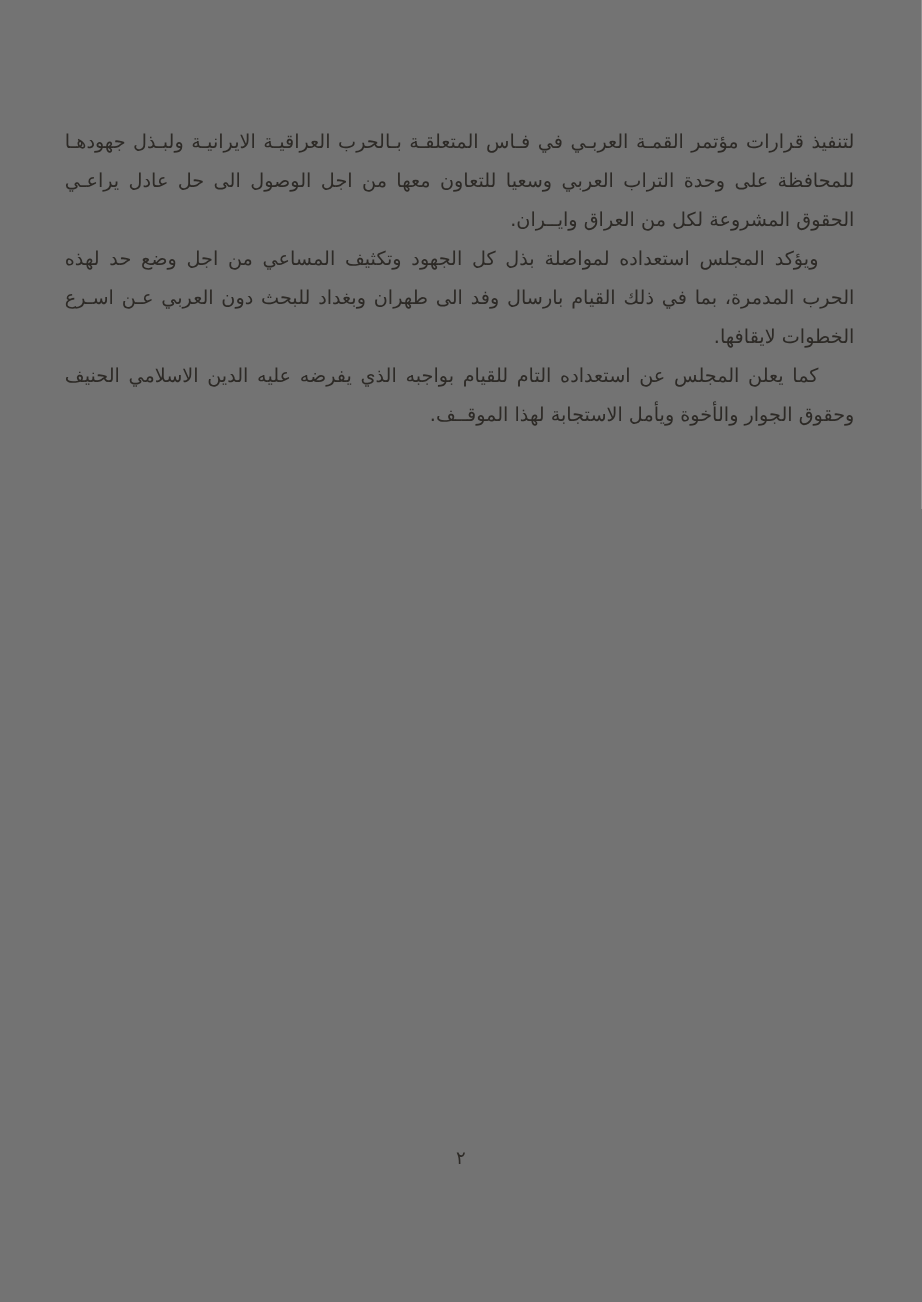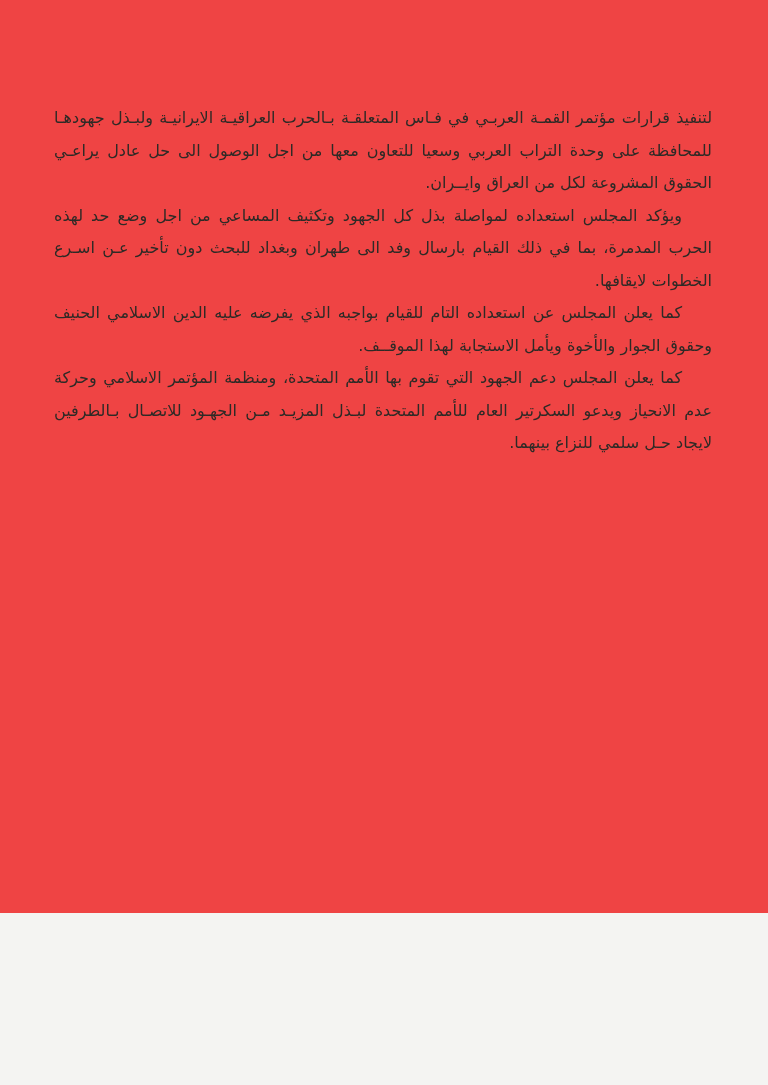--- a/index.html
+++ b/index.html
@@ -8,22 +8,22 @@
   }
   body {
     width: 768px;
     height: 1085px;
     background: #f4f4f2;
     font-family: "DejaVu Sans", sans-serif;
   }
   .page {
     position: relative;
     width: 768px;
-    height: 913px;
-    background: #ef4444;
+    height: 1085px;
+    background: #737373;
     overflow: hidden;
   }
   .text-block {
     position: absolute;
     top: 102px;
     right: 56px;
     width: 658px;
     direction: rtl;
     text-align: justify;
     color: #2d2a26;
@@ -47,18 +47,17 @@
     color: #2d2a26;
     font-size: 15px;
   }
 </style>
 </head>
 <body>
 
 <div class="page">
   <div class="text-block">
     <p class="para">لتنفيذ قرارات مؤتمر القمـة العربـي في فـاس المتعلقـة بـالحرب العراقيـة الايرانيـة ولبـذل جهودهـا للمحافظة على وحدة التراب العربي وسعيا للتعاون معها من اجل الوصول الى حل عادل يراعـي الحقوق المشروعة لكل من العراق وايــران.</p>
-    <p class="para indent">ويؤكد المجلس استعداده لمواصلة بذل كل الجهود وتكثيف المساعي من اجل وضع حد لهذه الحرب المدمرة، بما في ذلك القيام بارسال وفد الى طهران وبغداد للبحث دون تأخير عـن اسـرع الخطوات لايقافها.</p>
+    <p class="para indent">ويؤكد المجلس استعداده لمواصلة بذل كل الجهود وتكثيف المساعي من اجل وضع حد لهذه الحرب المدمرة، بما في ذلك القيام بارسال وفد الى طهران وبغداد للبحث دون العربي عـن اسـرع الخطوات لايقافها.</p>
     <p class="para indent">كما يعلن المجلس عن استعداده التام للقيام بواجبه الذي يفرضه عليه الدين الاسلامي الحنيف وحقوق الجوار والأخوة ويأمل الاستجابة لهذا الموقــف.</p>
-    <p class="para indent">كما يعلن المجلس دعم الجهود التي تقوم بها الأمم المتحدة، ومنظمة المؤتمر الاسلامي وحركة عدم الانحياز ويدعو السكرتير العام للأمم المتحدة لبـذل المزيـد مـن الجهـود للاتصـال بـالطرفين لايجاد حـل سلمي للنزاع بينهما.</p>
   </div>
   <div class="page-number">٢</div>
 </div>
 
 </body></html>

